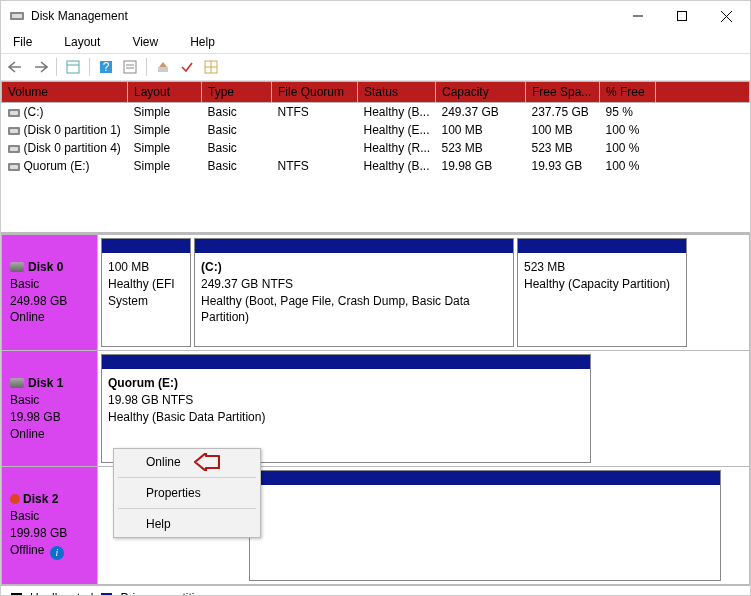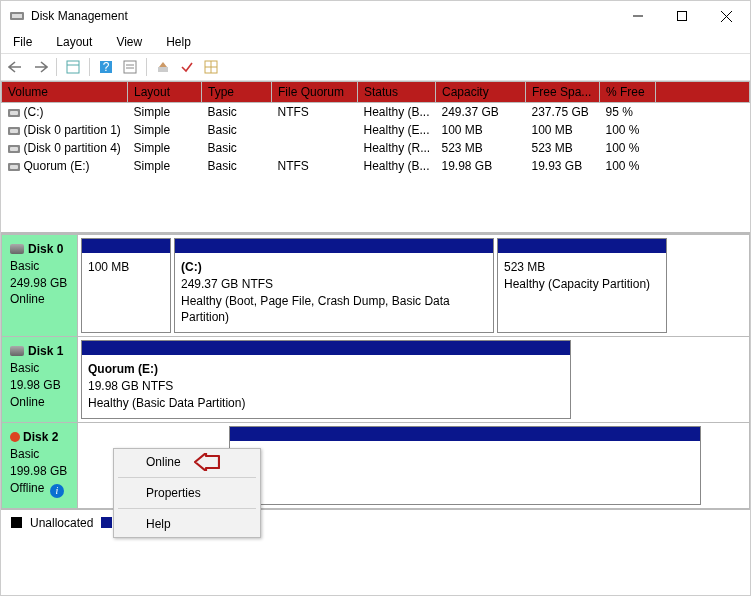--- a/index.html
+++ b/index.html
@@ -1,35 +1,35 @@
 <!DOCTYPE html>
 <html><head>
 <meta charset="utf-8">
 <style>
 * { box-sizing: border-box; margin: 0; padding: 0; font-family: "Segoe UI", Tahoma, sans-serif; font-size: 12px; }
 body { background: #fff; width: 751px; height: 596px; overflow: hidden; border: 1px solid #ccc; }
 .titlebar { height: 30px; display: flex; align-items: center; padding: 0 2px 0 8px; }
 .titlebar .app-icon { width: 16px; height: 16px; margin-right: 6px; display: inline-flex; }
 .titlebar .title { flex: 1; }
 .titlebar .winbtn { width: 44px; height: 28px; display: flex; align-items: center; justify-content: center; }
-.menubar { height: 22px; display: flex; align-items: center; padding: 0 4px; gap: 8px; }
+.menubar { height: 22px; display: flex; align-items: center; padding: 0 4px; gap: 16px; }
 .menubar .menu { padding: 2px 8px; }
 .toolbar { height: 28px; border-top: 1px solid #e0e0e0; border-bottom: 1px solid #e0e0e0; display: flex; align-items: center; padding: 0 4px; gap: 2px; }
 .toolbar .sep { width: 1px; height: 18px; background: #d0d0d0; margin: 0 3px; }
 .toolbar .tbtn { width: 22px; height: 22px; display: flex; align-items: center; justify-content: center; }
 .table-wrap { border-bottom: 1px solid #bbb; height: 152px; }
 table.vol { width: 100%; border-collapse: collapse; table-layout: fixed; }
 table.vol th { text-align: left; font-weight: 400; background: #b91c1c; border: 1px solid #bbb; padding: 3px 6px; height: 20px; white-space: nowrap; overflow: hidden; }
 table.vol td { padding: 2px 6px; white-space: nowrap; overflow: hidden; }
 .disk-icon { display: inline-block; width: 12px; height: 8px; background: #888; border-radius: 1px; margin-right: 4px; vertical-align: middle; position: relative; }
 .disk-icon::after { content: ""; position: absolute; left: 2px; top: 2px; width: 8px; height: 4px; background: #ddd; border-radius: 1px; }
 .graphical { border-top: 1px solid #bbb; }
 .disk-row { display: flex; border-bottom: 1px solid #bbb; border-left: 1px solid #bbb; border-right: 1px solid #bbb; }
 .disk-row:first-child { border-top: 1px solid #bbb; }
-.disk-info { width: 76px; padding: 6px 8px; border-right: 1px solid #bbb; background: #86efac; line-height: 1.4; }
+.disk-info { width: 96px; padding: 24px 8px; border-right: 1px solid #bbb; background: #d946ef; line-height: 1.4; }
 .disk-info .dname { font-weight: 700; }
 .partitions { flex: 1; display: flex; padding: 3px; gap: 3px; }
 .part { border: 1px solid #888; display: flex; flex-direction: column; }
 .part .stripe { height: 14px; background: #0a168c; }
 .part .body { padding: 6px 6px; line-height: 1.4; flex: 1; }
 .part .body .pname { font-weight: 700; }
 .legend { height: 26px; border-top: 1px solid #bbb; display: flex; align-items: center; padding: 0 10px; gap: 8px; }
 .sw { width: 11px; height: 11px; display: inline-block; }
 .sw.black { background: #000; }
 .sw.blue { background: #0a168c; }
@@ -211,20 +211,21 @@
         <div class="dname"><span class="disk-icon2"></span>Disk 0</div>
         <div>Basic</div>
         <div>249.98 GB</div>
         <div>Online</div>
       </div>
       <div class="partitions">
         <div class="part" style="width: 90px;">
           <div class="stripe"></div>
           <div class="body">
             <div>100 MB</div>
+            <div>Healthy (EFI System</div>
           </div>
         </div>
         <div class="part" style="width: 320px;">
           <div class="stripe"></div>
           <div class="body">
             <div class="pname">(C:)</div>
             <div>249.37 GB NTFS</div>
             <div>Healthy (Boot, Page File, Crash Dump, Basic Data Partition)</div>
           </div>
         </div>

